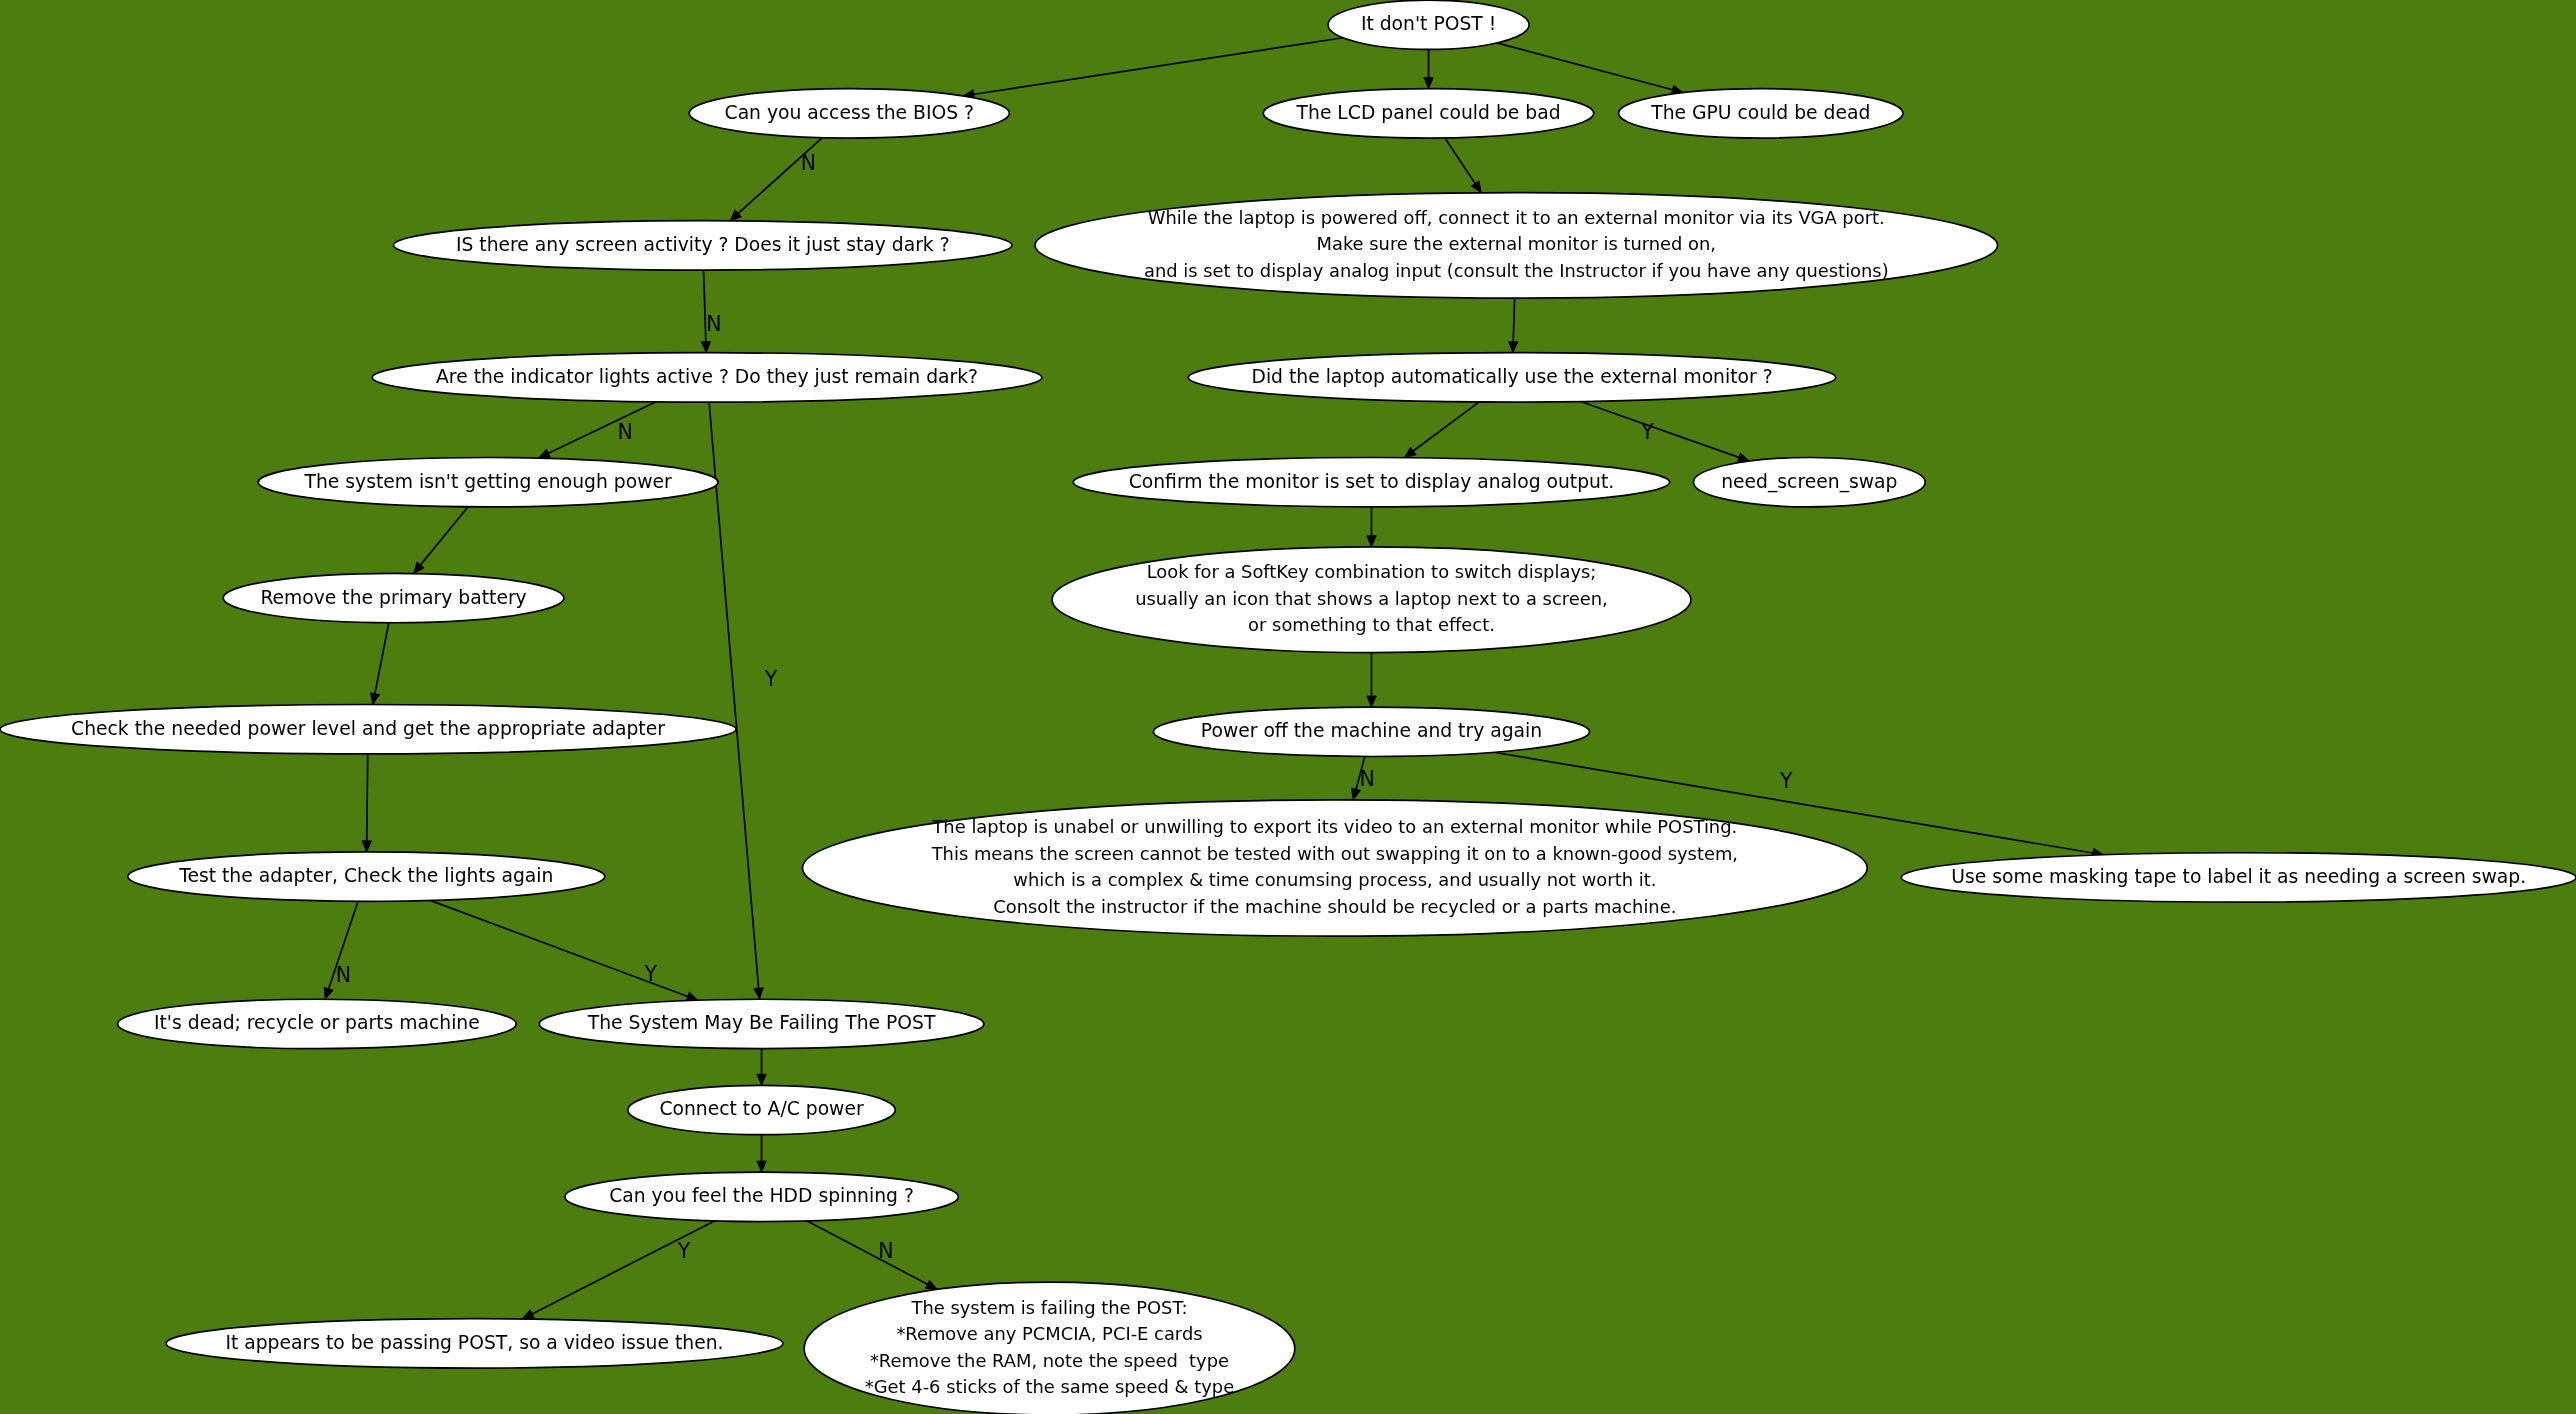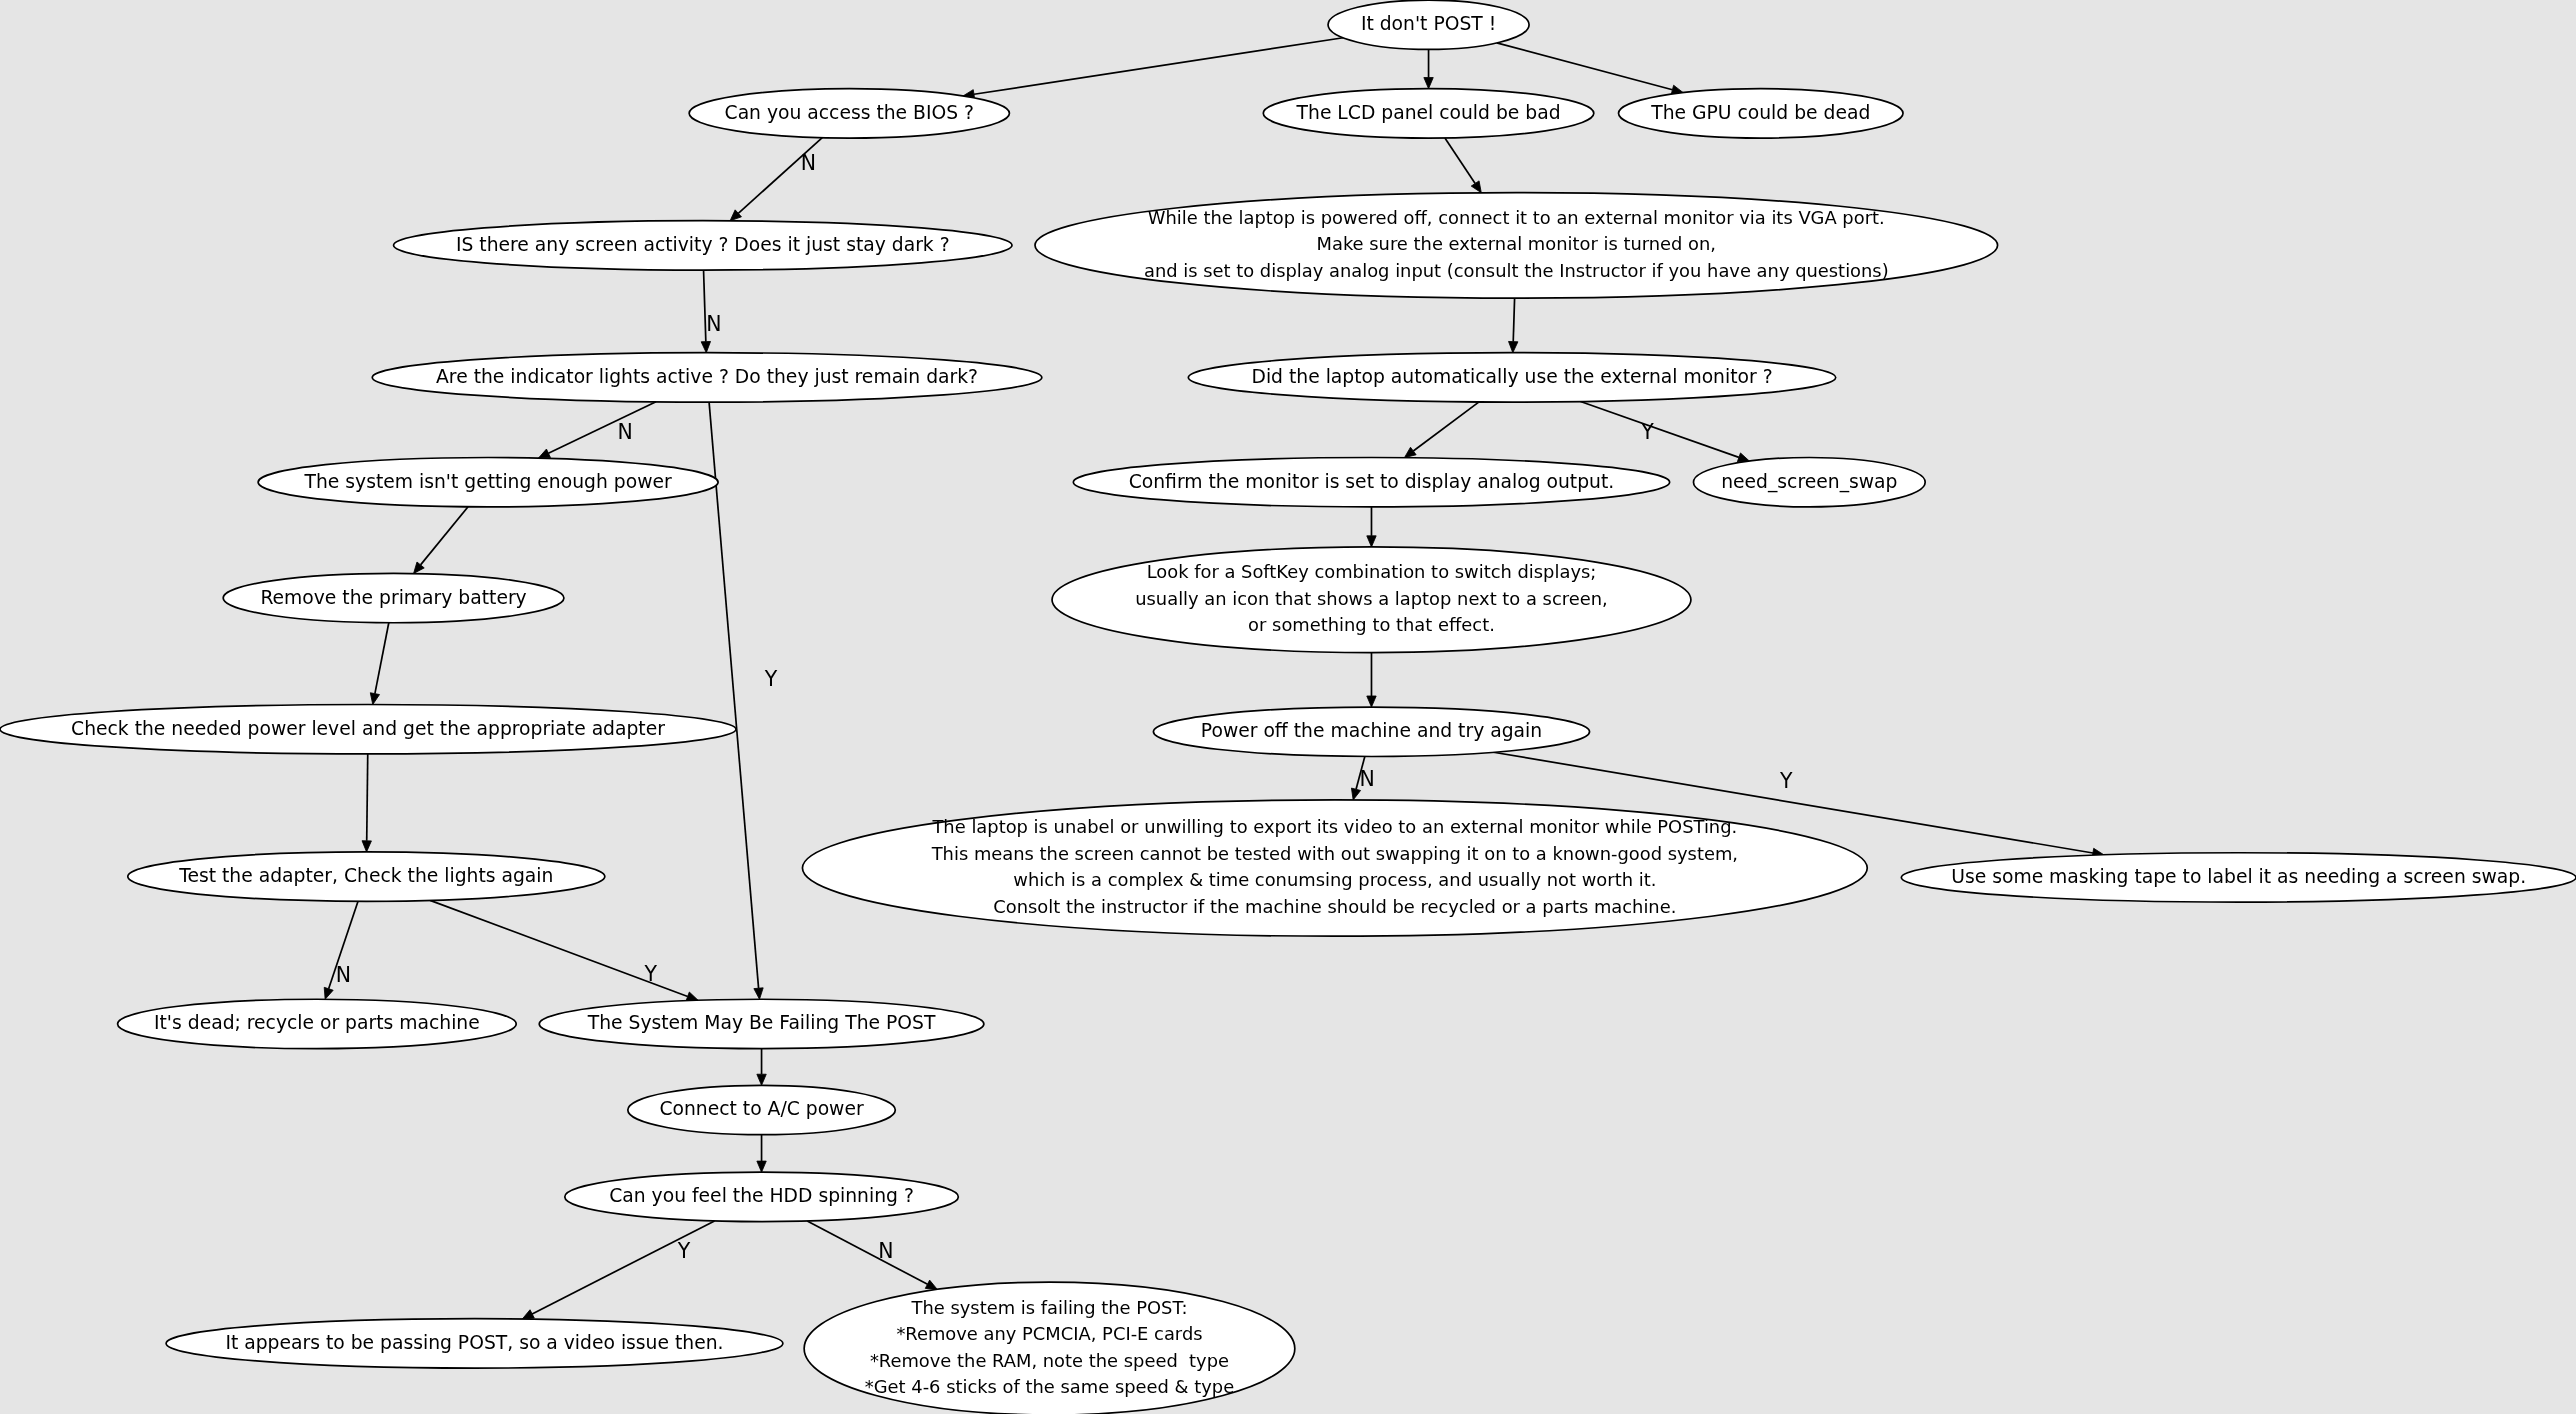--- a/index.html
+++ b/index.html
@@ -4,21 +4,21 @@
 <style>
   html, body {
     margin: 0;
     padding: 0;
     background: #ffffff;
   }
   #canvas {
     position: relative;
     width: 2576px;
     height: 1415px;
-    background: #e5e5e5;
+    background: #4d7c0f;
     font-family: "DejaVu Sans", sans-serif;
     overflow: hidden;
   }
   svg#graph {
     position: absolute;
     left: 0;
     top: 0;
     width: 2576px;
     height: 1415px;
     display: block;

